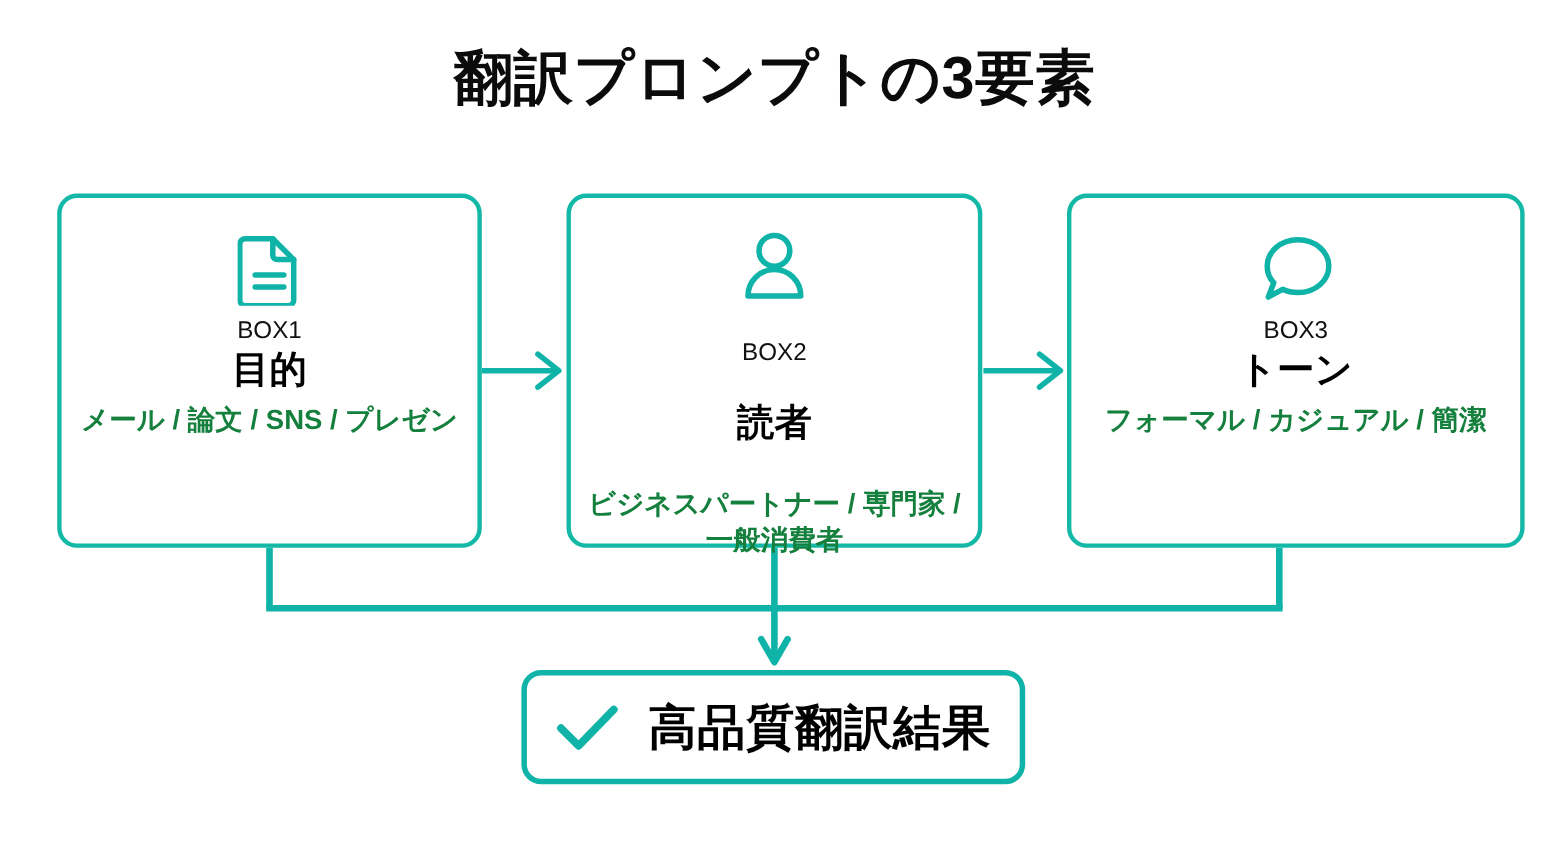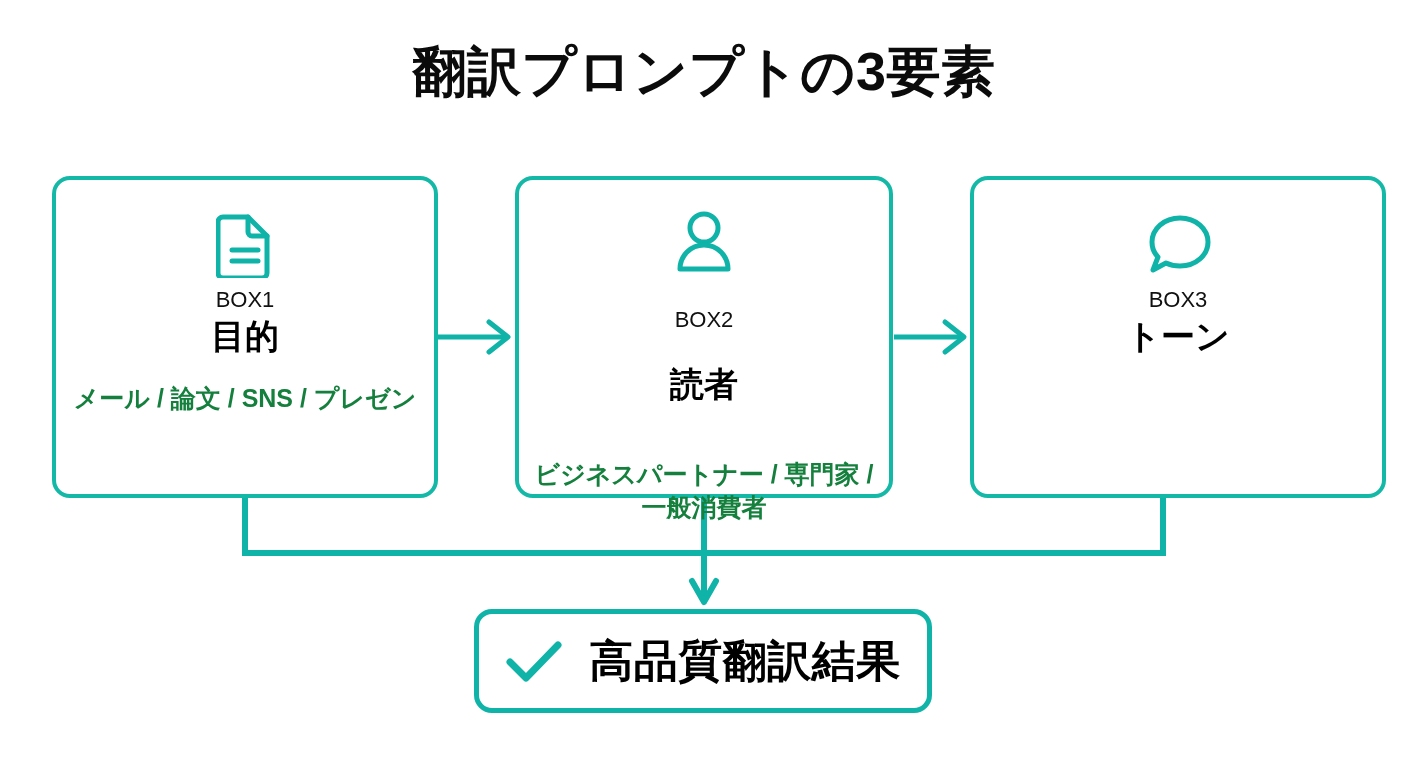--- a/index.html
+++ b/index.html
@@ -78,21 +78,21 @@
     color: #111111;
     line-height: 1.25;
     margin-bottom: 2px;
   }
 
   .box-title {
     font-size: 34px;
     font-weight: 700;
     color: #000000;
     line-height: 1.18;
-    margin-bottom: 26px;
+    margin-bottom: 10px;
   }
 
   .box-desc {
     font-size: 25px;
     font-weight: 700;
     color: #15803d;
     line-height: 1.32;
     text-align: center;
     padding: 0 14px;
     box-sizing: border-box;
@@ -191,20 +191,21 @@
 
   <div class="box box-3">
     <div class="box-icon">
       <svg width="68" height="66" viewBox="0 0 68 66" xmlns="http://www.w3.org/2000/svg">
         <path d="M36 6 C52 6 64 17 64 30 C64 43 52 54 36 54 C31 54 26 53 22 51
                  L9 58 L14 45 C10 41 8 36 8 30 C8 17 20 6 36 6 z" fill="none" stroke="#0fb3a8" stroke-width="5" stroke-linejoin="round"></path>
       </svg>
     </div>
     <div class="box-tag">BOX3</div>
     <div class="box-title">トーン</div>
+    <div class="box-desc">フォーマル / カジュアル / 簡潔</div>
   </div>
 
   <div class="result-box">
     <div class="result-check">
       <svg width="58" height="44" viewBox="0 0 58 44" xmlns="http://www.w3.org/2000/svg">
         <polyline points="5,22 21,38 53,5" fill="none" stroke="#0fb3a8" stroke-width="7" stroke-linecap="round" stroke-linejoin="round"></polyline>
       </svg>
     </div>
     <div class="result-label">高品質翻訳結果</div>
   </div>

